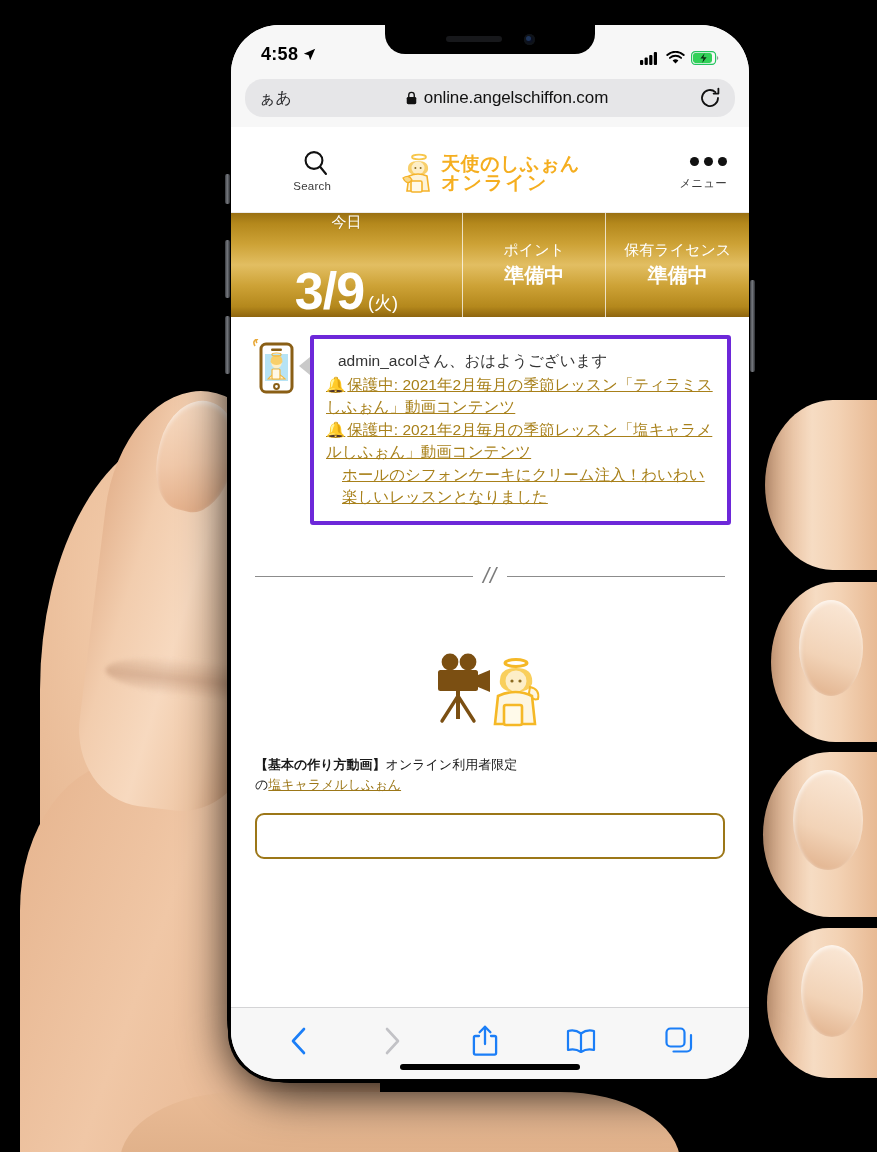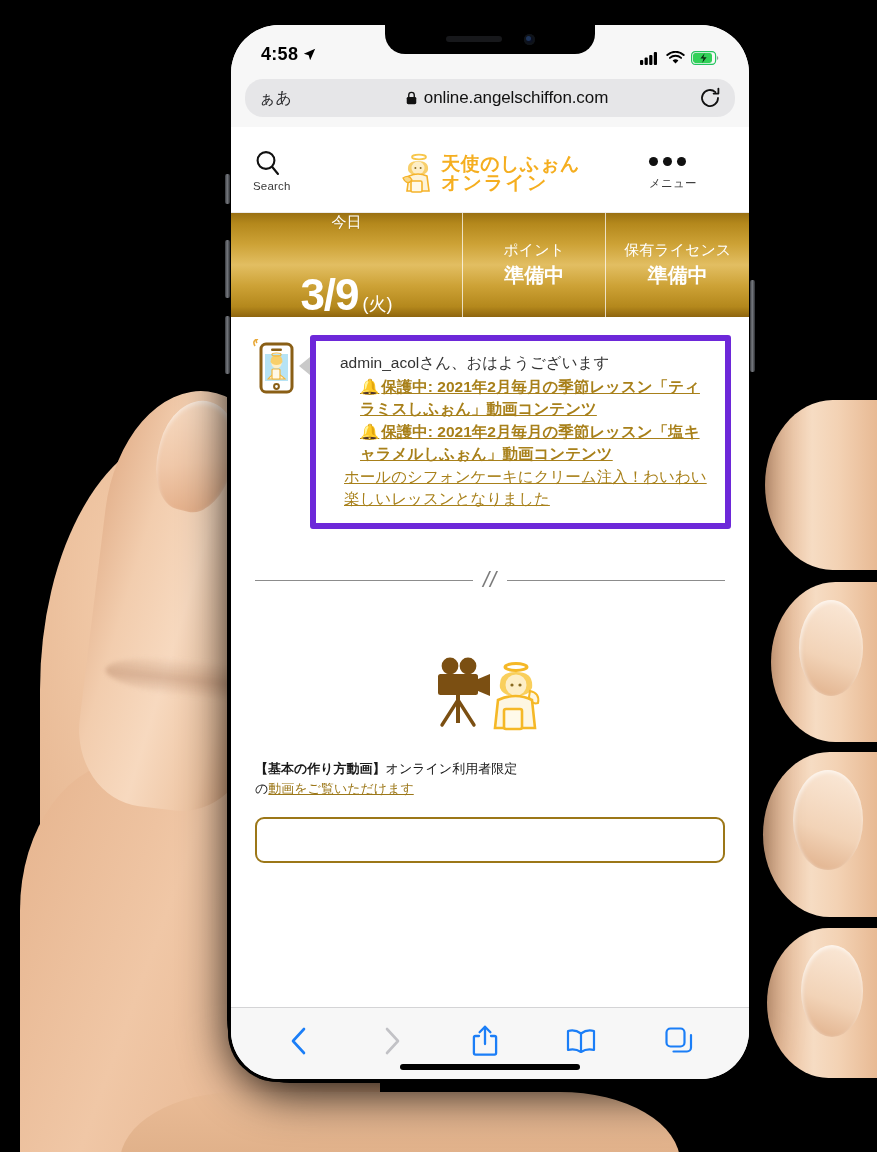--- a/index.html
+++ b/index.html
@@ -113,62 +113,62 @@
   .lock { width:11px; height:14px; }
   .url-text { font-size:17px; color:#111; letter-spacing:-.1px; }
   .reload { width:22px; height:22px; }
 
   
   .page { flex:1; background:#fff; overflow:hidden; position:relative; }
   .site-header {
     height:86px; display:flex; align-items:center; justify-content:space-between;
     padding: 0 22px; border-bottom:1px solid #ececec; background:#fff;
   }
-  .hdr-btn { display:flex; flex-direction:column; align-items:flex-start; gap:2px; width:78px; }
+  .hdr-btn { display:flex; flex-direction:column; align-items:flex-end; gap:2px; width:78px; }
   .hdr-label { font-size:11.5px; color:#3a3a3a; letter-spacing:.2px; }
   .dots { display:flex; gap:5px; align-items:center; height:26px; }
   .dots span { width:9px; height:9px; border-radius:50%; background:#111; }
 
   .logo { display:flex; align-items:center; gap:5px;margin-top:7px; }
   .logo-text { display:flex; flex-direction:column; line-height:1; }
   .logo-main { font-size:19px; font-weight:bold; color:#f5ae1f; letter-spacing:.5px; }
   .logo-sub  { font-size:19px; font-weight:bold; color:#f5ae1f; letter-spacing:2px; }
 
   
   .gold-banner {
     height:104px; display:flex; align-items:stretch; color:#fff;
     background: linear-gradient(180deg, #9a7012 0%, #b4881c 10%, #cda236 30%, #e2be62 50%, #cda236 70%, #b4881c 90%, #8e650e 100%);
   }
   .gb-date { flex:1.62; display:flex; flex-direction:column; align-items:center; justify-content:space-between; }
   .gb-lbl { font-size:15px; font-weight:400; margin-bottom:-2px; text-shadow:0 1px 1px rgba(0,0,0,.13); }
   .gb-big { display:flex; align-items:baseline; gap:4px; }
-  .gb-num { font-size:44px; font-weight:bold; line-height:1; letter-spacing:-1px; }
+  .gb-num { font-size:52px; font-weight:bold; line-height:1; letter-spacing:-1px; }
   .gb-dow { font-size:18px; font-weight:400; }
   .gb-cell {
     flex:1; display:flex; flex-direction:column; align-items:center; justify-content:center;
     border-left:1px solid rgba(255,255,255,.72); gap:2px;
   }
   .gb-cell .c-lbl { font-size:15px; }
   .gb-cell .c-val { font-size:20px; font-weight:bold; }
 
   
   .msg-row { display:flex; align-items:flex-start; gap:0; padding: 18px 18px 0 22px; }
   .phone-ico { width:46px; flex:0 0 46px; margin-top:4px; position:relative; }
   .msg-tail {
     width:0; height:0; border-top:9px solid transparent; border-bottom:9px solid transparent;
     border-right:11px solid #c9c9c9; margin-top:22px;
   }
   .msg-box {
-    flex:1; border:6px solid #6d28d9; border-radius:3px; background:#fff;
+    flex:1; border:4px solid #6d28d9; border-radius:3px; background:#fff;
     padding: 10px 10px 12px 12px;
   }
   .msg-greet { font-size:15.5px; color:#333; line-height:1.5; margin-bottom:2px; padding-left:12px;}
   .msg-line { font-size:15.5px; line-height:1.42; margin-bottom:1px; }
   .msg-line.bold { font-weight:bold; color:#111; }
-  .msg-line.link { font-weight:bold; color:#a8801a; text-decoration:underline;margin-left:32px; }
+  .msg-line.link { font-weight:normal; color:#a8801a; text-decoration:underline; }
   .msg-line.plain-link { color:#a8801a; text-decoration:underline; font-weight:400; padding-left:16px; }
   .bell { color:#f2b32c; margin-right:2px; }
 
   
   .sep { display:flex; align-items:center; gap:10px; margin: 38px 24px 0; color:#8c8c8c; }
   .sep .ln { flex:1; height:1px; background:#8c8c8c; }
   .sep .slash { font-size:22px; color:#7a7a7a; font-style:italic; letter-spacing:1px;}
 
   
   .promo-ico { margin: 62px auto 0; width:120px; height:78px; display:block; }
@@ -371,21 +371,21 @@
             <circle cx="86" cy="30" r="10.5" fill="#fdeec7"></circle>
             <circle cx="82" cy="30" r="1.6" fill="#8a6a20"></circle>
             <circle cx="90" cy="30" r="1.6" fill="#8a6a20"></circle>
             <path d="M100 36 q10 2 8 12 q-6 2-9-6z" fill="#fdf6e2" stroke="#f5b826" stroke-width="2"></path>
             <path d="M68 45 q18-8 34 0 l3 28 h-40 z" fill="#fdf6e2" stroke="#f5b826" stroke-width="2.6"></path>
             <rect x="74" y="54" width="18" height="20" rx="2" fill="#fffaea" stroke="#f5b826" stroke-width="2.6"></rect>
           </svg>
 
           <div class="promo-text">
             <b>【基本の作り方動画】</b><span>オンライン利用者限定</span><br>
-            <span>の</span><a class="promo-link" href="#">動画をご覧いただけます</a>
+            <span>の</span><a class="promo-link" href="#">塩キャラメルしふぉん</a>
           </div>
 
           <div class="gold-card"></div>
         </div>
 
         <div class="safari-bar">
           <svg width="26" height="32" viewBox="0 0 26 32">
             <path d="M18 4 L7 16 L18 28" stroke="#1b7ef7" stroke-width="2.6" fill="none" stroke-linecap="round" stroke-linejoin="round"></path>
           </svg>
           <svg width="26" height="32" viewBox="0 0 26 32">

